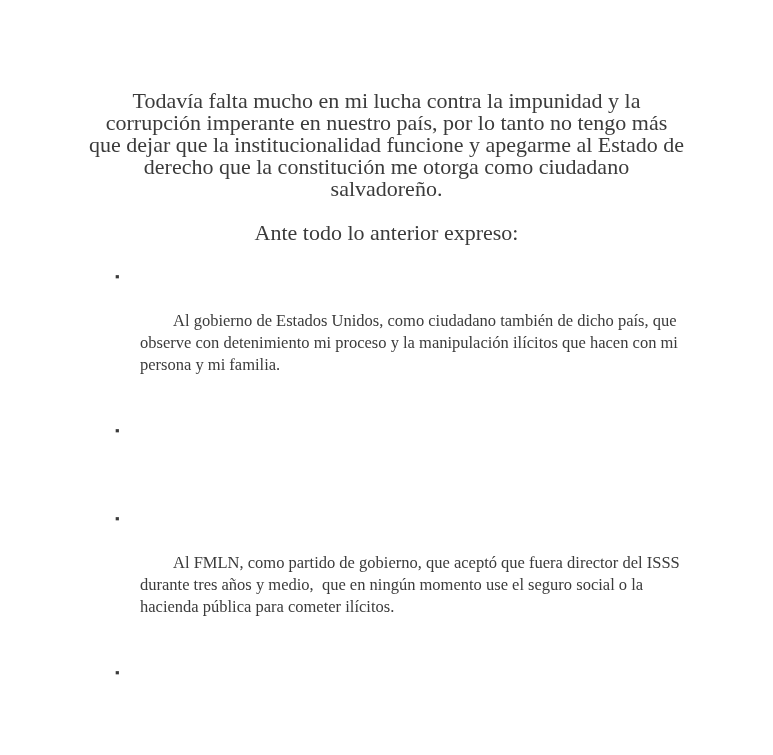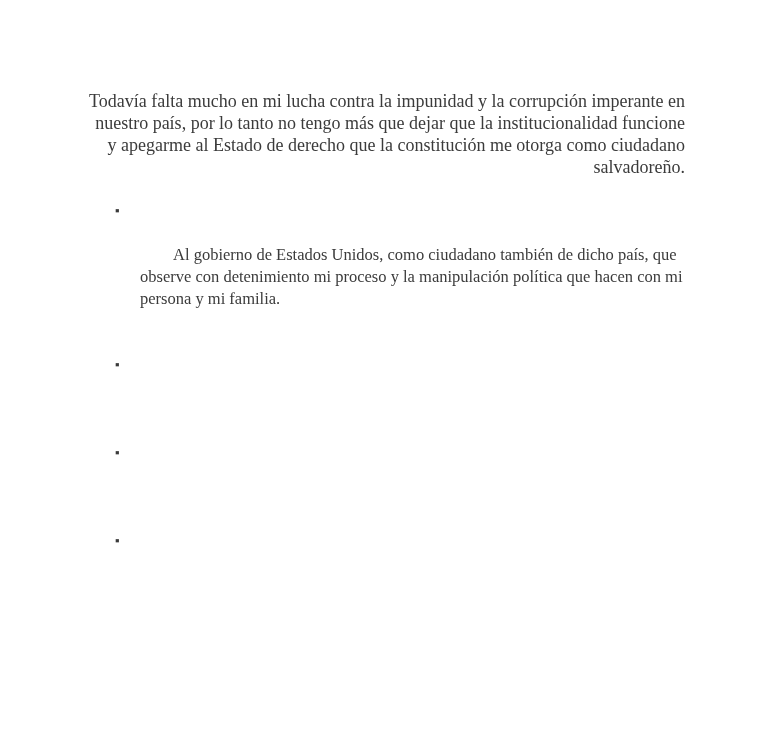--- a/index.html
+++ b/index.html
@@ -18,24 +18,24 @@
     box-sizing: border-box;
     width: 773px;
     height: 755px;
     background: #ffffff;
     padding: 90px 88px 0 88px;
   }
   .doc-body {
     width: 597px;
   }
   .para {
-    font-size: 18px;
+    font-size: 22px;
     line-height: 22px;
     margin: 0 0 22px 0;
-    text-align: right;
+    text-align: center;
     white-space: pre-wrap;
   }
   .bullet-list {
     list-style: none;
     margin: 0 0 22px 0;
     padding: 0;
   }
   .bullet-item {
     position: relative;
     padding-left: 52px;
@@ -58,31 +58,33 @@
   }
 </style>
 </head>
 <body>
 
 <div class="page">
   <div class="doc-body">
 
     <p class="para">Todavía falta mucho en mi lucha contra la impunidad y la corrupción imperante en nuestro país, por lo tanto no tengo más que dejar que la institucionalidad funcione y apegarme al Estado de derecho que la constitución me otorga como ciudadano salvadoreño.</p>
 
+    <p class="para">Ante todo lo anterior expreso:</p>
 
     <ul class="bullet-list">
       <li class="bullet-item">
         <span class="bullet-marker">▪</span>
-        <span class="bullet-text">Al gobierno de Estados Unidos, como ciudadano también de dicho país, que observe con detenimiento mi proceso y la manipulación política que hacen con mi persona y mi familia.</span>
+        <span class="bullet-text">Al gobierno de Estados Unidos, como ciudadano también de dicho país, que observe con detenimiento mi proceso y la manipulación ilícitos que hacen con mi persona y mi familia.</span>
       </li>
       <li class="bullet-item">
         <span class="bullet-marker">▪</span>
       </li>
       <li class="bullet-item">
         <span class="bullet-marker">▪</span>
+        <span class="bullet-text">Al FMLN, como partido de gobierno, que aceptó que fuera director del ISSS durante tres años y medio,  que en ningún momento use el seguro social o la hacienda pública para cometer ilícitos.</span>
       </li>
       <li class="bullet-item">
         <span class="bullet-marker">▪</span>
         
       </li>
     </ul>
 
   </div>
 </div>
 

